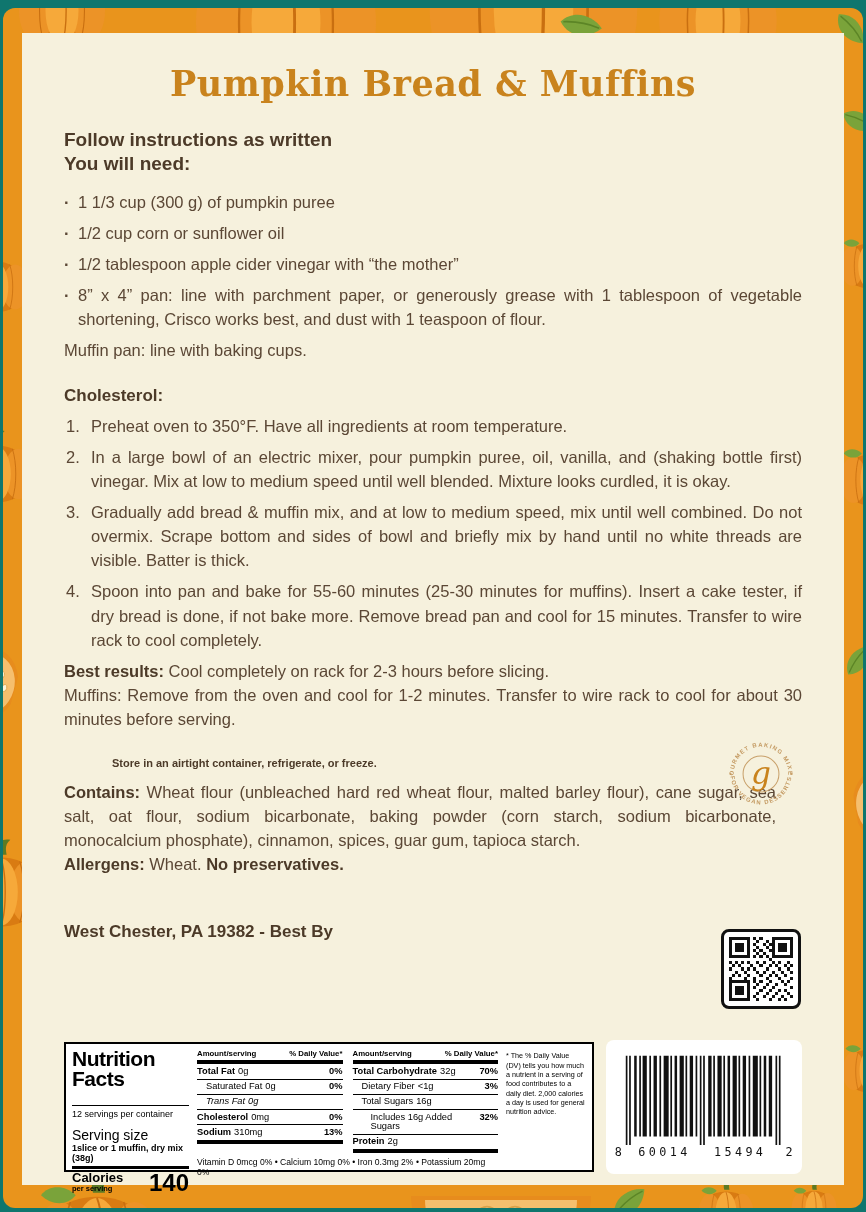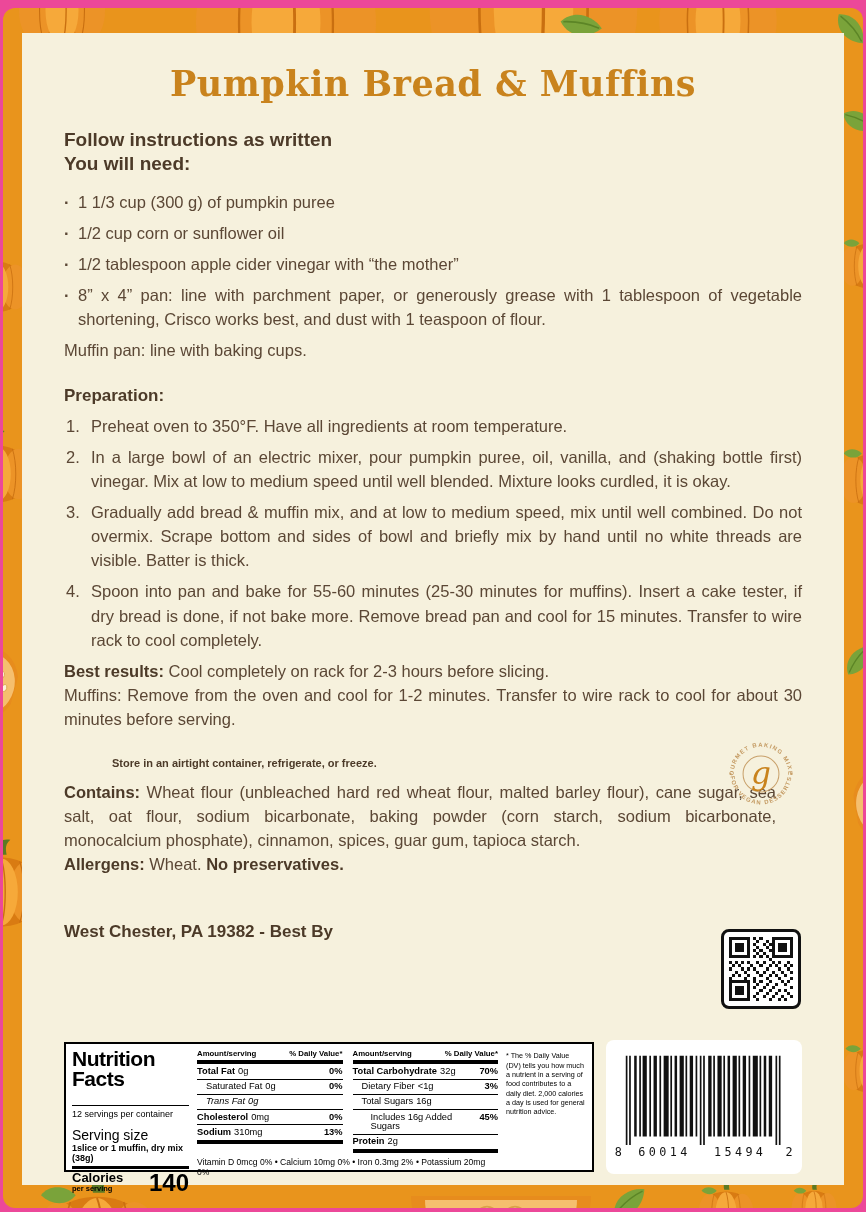--- a/index.html
+++ b/index.html
@@ -1,16 +1,16 @@
 <!DOCTYPE html>
 <html><head>
 <meta charset="utf-8">
 <style>
   html,body{margin:0;padding:0;background:#000;}
-  .stage{position:relative;width:866px;height:1212px;background:#ec4899;overflow:hidden;
+  .stage{position:relative;width:866px;height:1212px;background:#0f766e;overflow:hidden;
          font-family:"Liberation Sans",sans-serif;}
   .poster{position:absolute;left:3px;top:8px;width:860px;height:1200px;background:#e9941c;
           border-radius:12px;overflow:hidden;}
   .deco{position:absolute;pointer-events:none;}
   
   .card{position:absolute;left:19px;top:25px;width:822px;height:1152px;background:#f6f1dd;
         box-sizing:border-box;padding:16px 42px 0 42px;color:#56422f;}
   h1.title{font-family:"DejaVu Serif","Liberation Serif",serif;font-weight:700;
            color:#c9831d;text-align:center;font-size:35px;margin:14px 0 24px 0;letter-spacing:.5px;}
   .h-bold{font-weight:700;font-size:19px;color:#4c3a28;margin:0;line-height:1.25;}
@@ -189,21 +189,21 @@
       <p class="h-bold need">You will need:</p>
 
       <ul class="ing body-txt">
         <li>1 1/3 cup (300 g) of pumpkin puree</li>
         <li>1/2 cup corn or sunflower oil</li>
         <li>1/2 tablespoon apple cider vinegar with “the mother”</li>
         <li class="long">8” x 4” pan: line with parchment paper, or generously grease with 1 tablespoon of vegetable shortening, Crisco works best, and dust with 1 teaspoon of flour.</li>
       </ul>
       <p class="flow body-txt">Muffin pan: line with baking cups.</p>
 
-      <p class="prep-h">Preparation:</p>
+      <p class="prep-h">Cholesterol:</p>
       <ol class="steps body-txt">
         <li>Preheat oven to 350°F. Have all ingredients at room temperature.</li>
         <li>In a large bowl of an electric mixer, pour pumpkin puree, oil, vanilla, and (shaking bottle first) vinegar. Mix at low to medium speed until well blended. Mixture looks curdled, it is okay.</li>
         <li>Gradually add bread &amp; muffin mix, and at low to medium speed, mix until well combined. Do not overmix. Scrape bottom and sides of bowl and briefly mix by hand until no white threads are visible. Batter is thick.</li>
         <li>Spoon into pan and bake for 55-60 minutes (25-30 minutes for muffins). Insert a cake tester, if dry bread is done, if not bake more. Remove bread pan and cool for 15 minutes. Transfer to wire rack to cool completely.</li>
       </ol>
 
       <p class="flow body-txt best"><span class="b">Best results:</span><span> Cool completely on rack for 2-3 hours before slicing.</span></p>
       <p class="flow body-txt muffnote">Muffins: Remove from the oven and cool for 1-2 minutes. Transfer to wire rack to cool for about 30 minutes before serving.</p>
 
@@ -297,21 +297,21 @@
                 <div class="nf-row">
                     <span class="nm ind1"><span>Dietary Fiber</span><span class="nf-amt">&lt;1g</span></span>
                     <span class="nf-dv">3%</span>
                   </div>
                 <div class="nf-row">
                     <span class="nm ind1"><span>Total Sugars</span><span class="nf-amt">16g</span></span>
                     <span class="nf-dv"></span>
                   </div>
                 <div class="nf-row">
                     <span class="nm ind2"><span>Includes 16g Added Sugars</span></span>
-                    <span class="nf-dv">45%</span>
+                    <span class="nf-dv">32%</span>
                   </div>
                 <div class="nf-row last">
                     <span class="nm"><b>Protein</b><span class="nf-amt">2g</span></span>
                     <span class="nf-dv"></span>
                   </div>
               </div>
             </div>
             <div class="nf-micro">Vitamin D 0mcg 0% • Calcium 10mg 0% • Iron 0.3mg 2% • Potassium 20mg 0%</div>
           </div>
 

